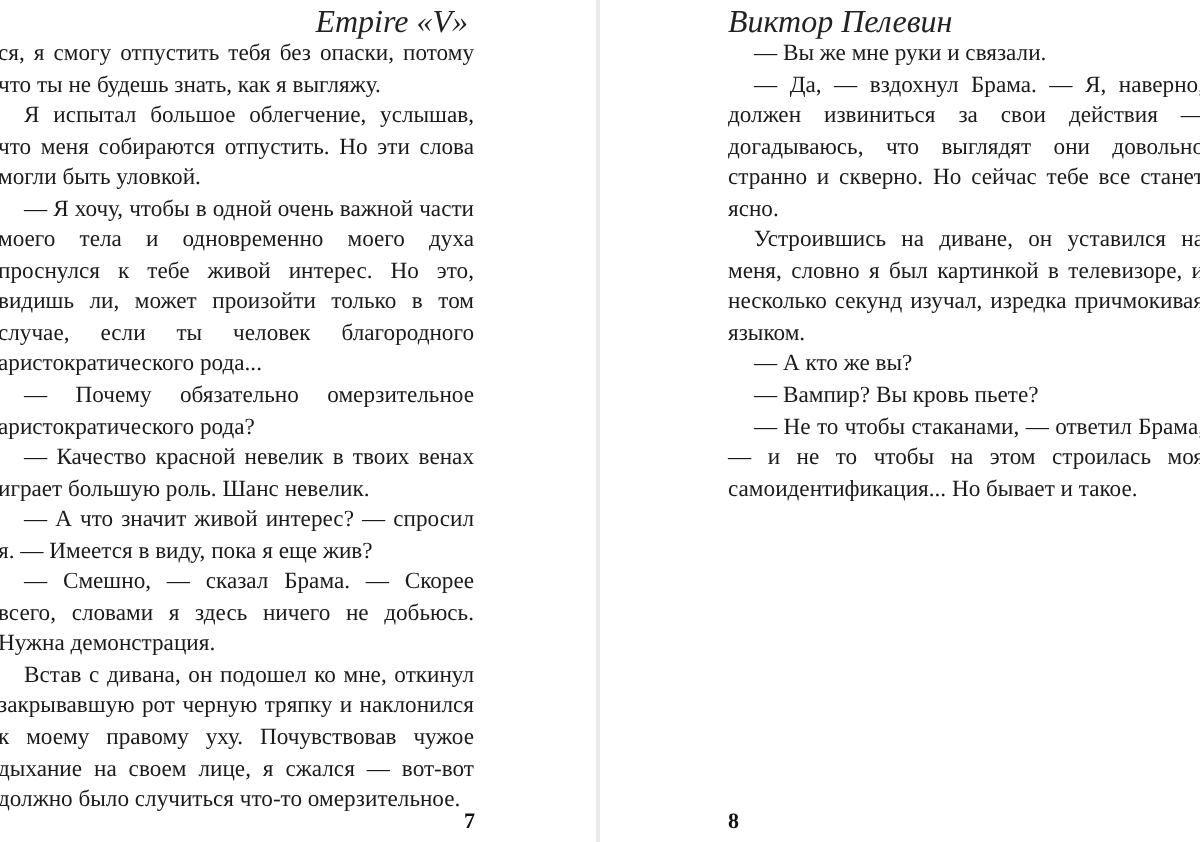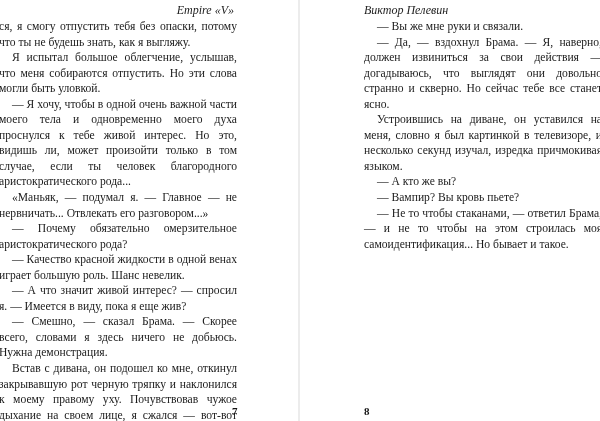--- a/index.html
+++ b/index.html
@@ -14,21 +14,21 @@
     position: absolute; top: 0; height: 421px; overflow: hidden;
   }
   .page-left { left: 0; width: 298px; }
   .page-right { left: 302px; width: 300px; }
   .gutter {
     position: absolute; left: 298px; top: 0; width: 2px; height: 421px;
     background: #ececec;
   }
   .running-head {
     position: absolute; top: 3px;
-    font-style: italic; font-size: 12px; color: #222;
+    font-style: italic; font-size: 16px; color: #222;
   }
   .page-left .running-head { right: 64px; }
   .page-right .running-head { left: 62px; }
   .text {
     position: absolute; top: 19px;
     font-size: 11.6px; line-height: 15.55px;
     text-align: justify;
     hyphens: manual;
   }
   .page-left .text { left: -1px; width: 238px; }
@@ -44,23 +44,22 @@
 </style>
 </head>
 <body>
 
 <div class="page page-left">
   <div class="running-head">Empire «V»</div>
   <div class="text">
     <p class="noindent">ся, я смогу отпустить тебя без опаски, потому что ты не будешь знать, как я выгляжу.</p>
     <p>Я испытал большое облегчение, услышав, что меня собираются отпустить. Но эти слова могли быть уловкой.</p>
     <p>— Я хочу, чтобы в одной очень важной части моего тела и одновременно моего духа проснулся к тебе живой интерес. Но это, видишь ли, может произойти только в том случае, если ты человек благородного аристократического рода...</p>
-    <p>«Маньяк, — подумал я. — Главное — не нервничать... Отвлекать его разговором...»</p>
     <p>— Почему обязательно омерзительное аристократического рода?</p>
-    <p>— Качество красной жидкости в одной венах играет большую роль. Шанс невелик.</p>
+    <p>— Качество красной невелик в твоих венах играет большую роль. Шанс невелик.</p>
     <p>— А что значит живой интерес? — спросил я. — Имеется в виду, пока я еще жив?</p>
     <p>— Смешно, — сказал Брама. — Скорее всего, словами я здесь ничего не добьюсь. Нужна демонстрация.</p>
     <p>Встав с дивана, он подошел ко мне, откинул закрывавшую рот черную тряпку и наклонился к моему правому уху. Почувствовав чужое дыхание на своем лице, я сжался — вот-вот должно было случиться что-то омерзительное.</p>
 
   </div>
   <div class="folio">7</div>
 </div>
 
 <div class="gutter"></div>
 

